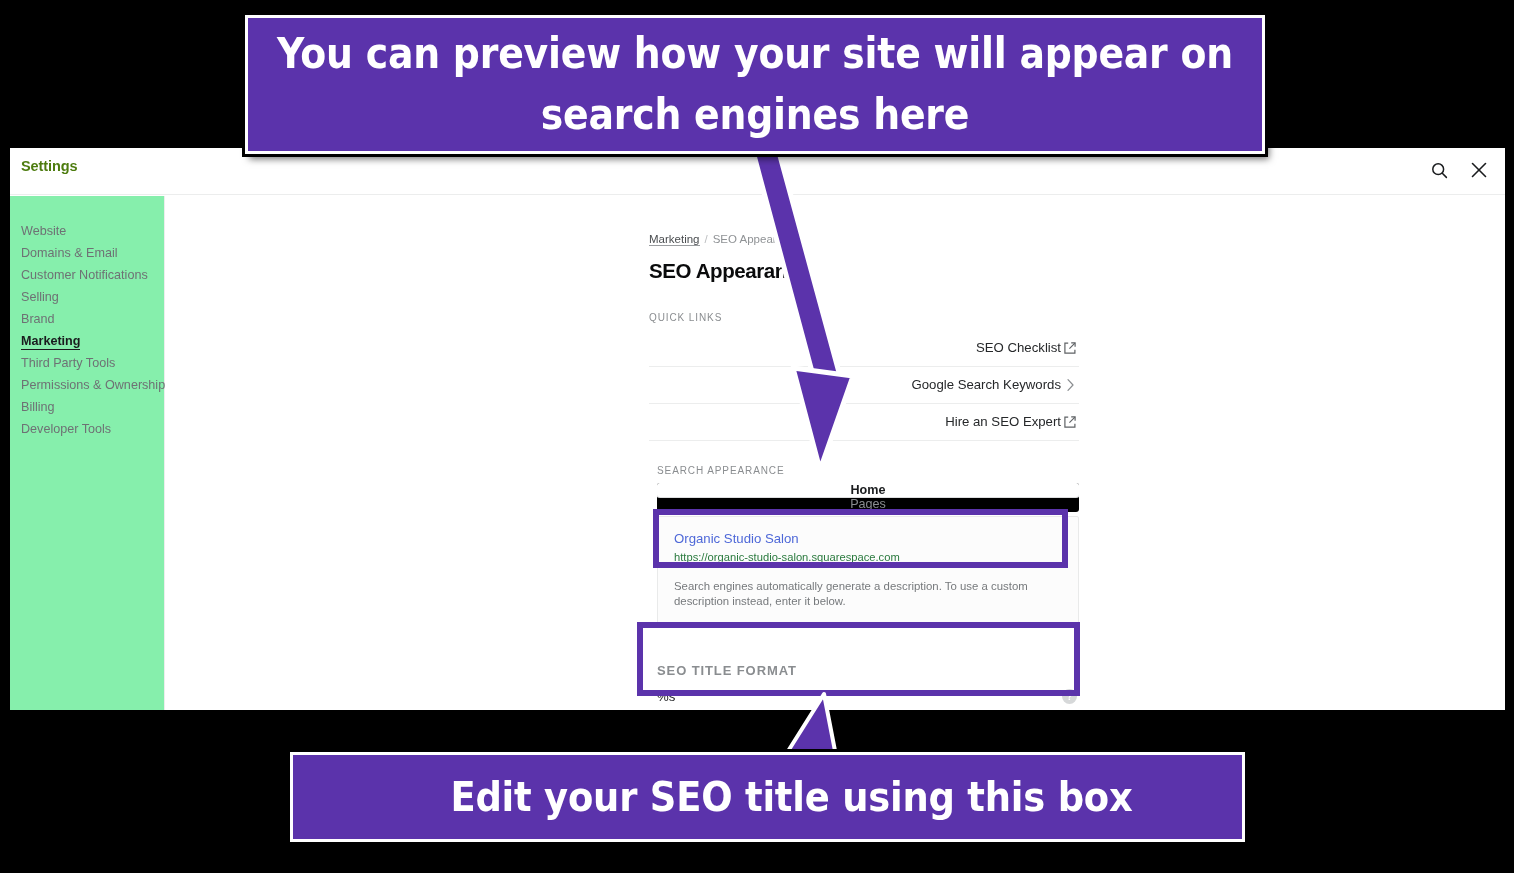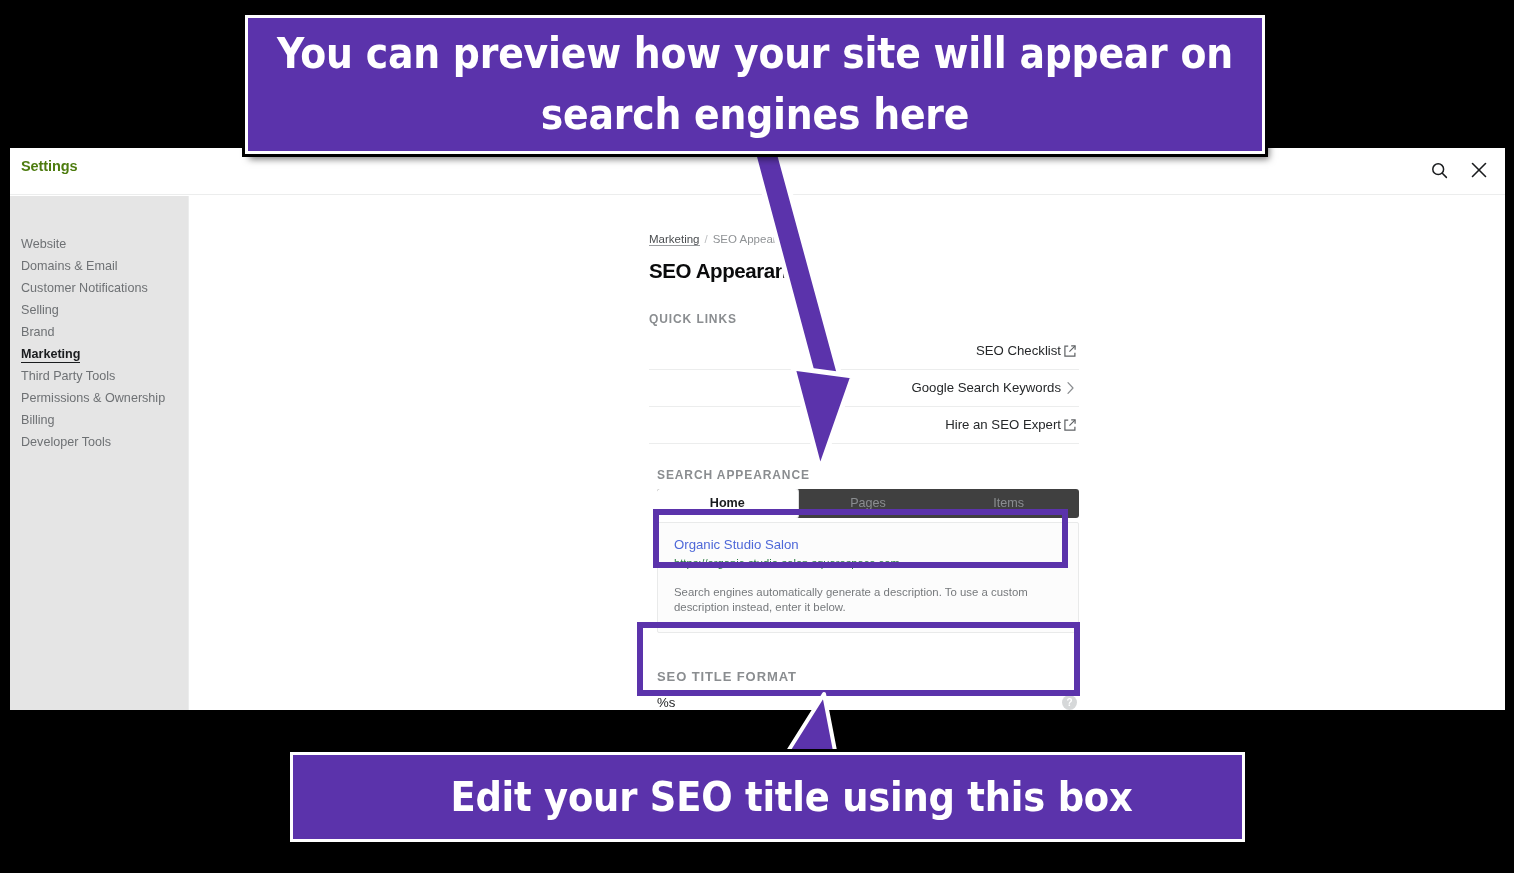--- a/index.html
+++ b/index.html
@@ -56,26 +56,26 @@
     cursor: pointer;
   }
   #search-icon-btn { right: 50px; }
   #close-icon-btn  { right: 10px; }
 
   
   #sidebar {
     position: absolute;
     left: 0;
     top: 48px;
-    width: 179px;
+    width: 155px;
     height: 514px;
-    background: #e5e5e5;
+    background: #86efac;
     border-right: 1px solid #eceded;
     box-sizing: border-box;
-    padding-top: 37px;
+    padding-top: 24px;
   }
   .nav-item {
     display: block;
     padding: 0 0 0 11px;
     height: 22px;
     line-height: 22px;
     font-size: 12.6px;
     color: #6e7174;
     cursor: pointer;
     white-space: nowrap;
@@ -123,22 +123,22 @@
 
   #page-title {
     font-size: 20.5px;
     font-weight: bold;
     color: #0a0b0c;
     letter-spacing: -0.4px;
     margin-bottom: 29px;
   }
 
   .section-label {
-    font-size: 12px;
-    font-weight: bold;
+    font-size: 10px;
+    font-weight: normal;
     letter-spacing: 0.9px;
     color: #8a8d90;
     text-transform: uppercase;
     margin-bottom: 7px;
   }
 
   .link-row {
     height: 36px;
     display: flex;
     align-items: center;
@@ -155,25 +155,26 @@
     align-items: center;
     justify-content: center;
     width: 18px;
     height: 18px;
   }
 
   #search-appearance-block { margin-top: 24px; padding-left: 8px; }
 
   #tabs {
     display: flex;
-    background: #404040;
+    background: #000000;
     border-radius: 3px;
     height: 29px;
     overflow: hidden;
     margin-bottom: 4px;
+    flex-direction: column;
   }
   .tab {
     flex: 1;
     display: flex;
     align-items: center;
     justify-content: center;
     font-size: 12.6px;
     color: #8a8d90;
     cursor: pointer;
   }

